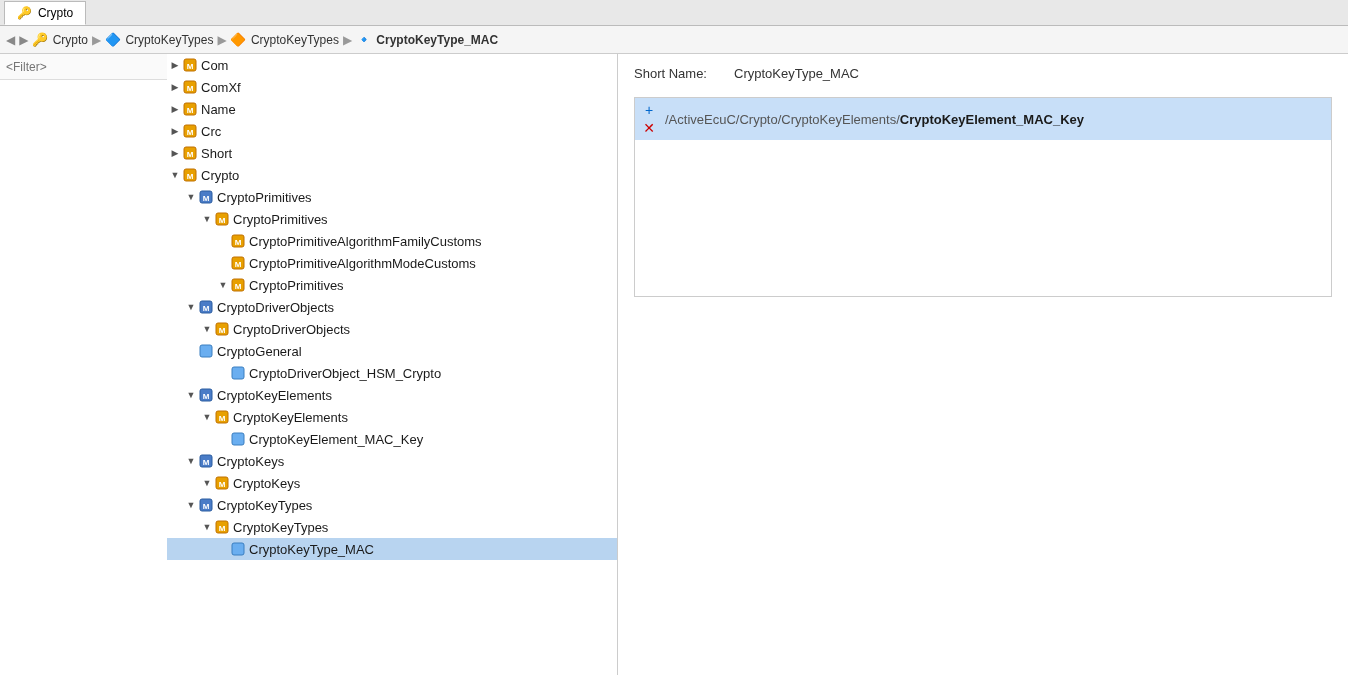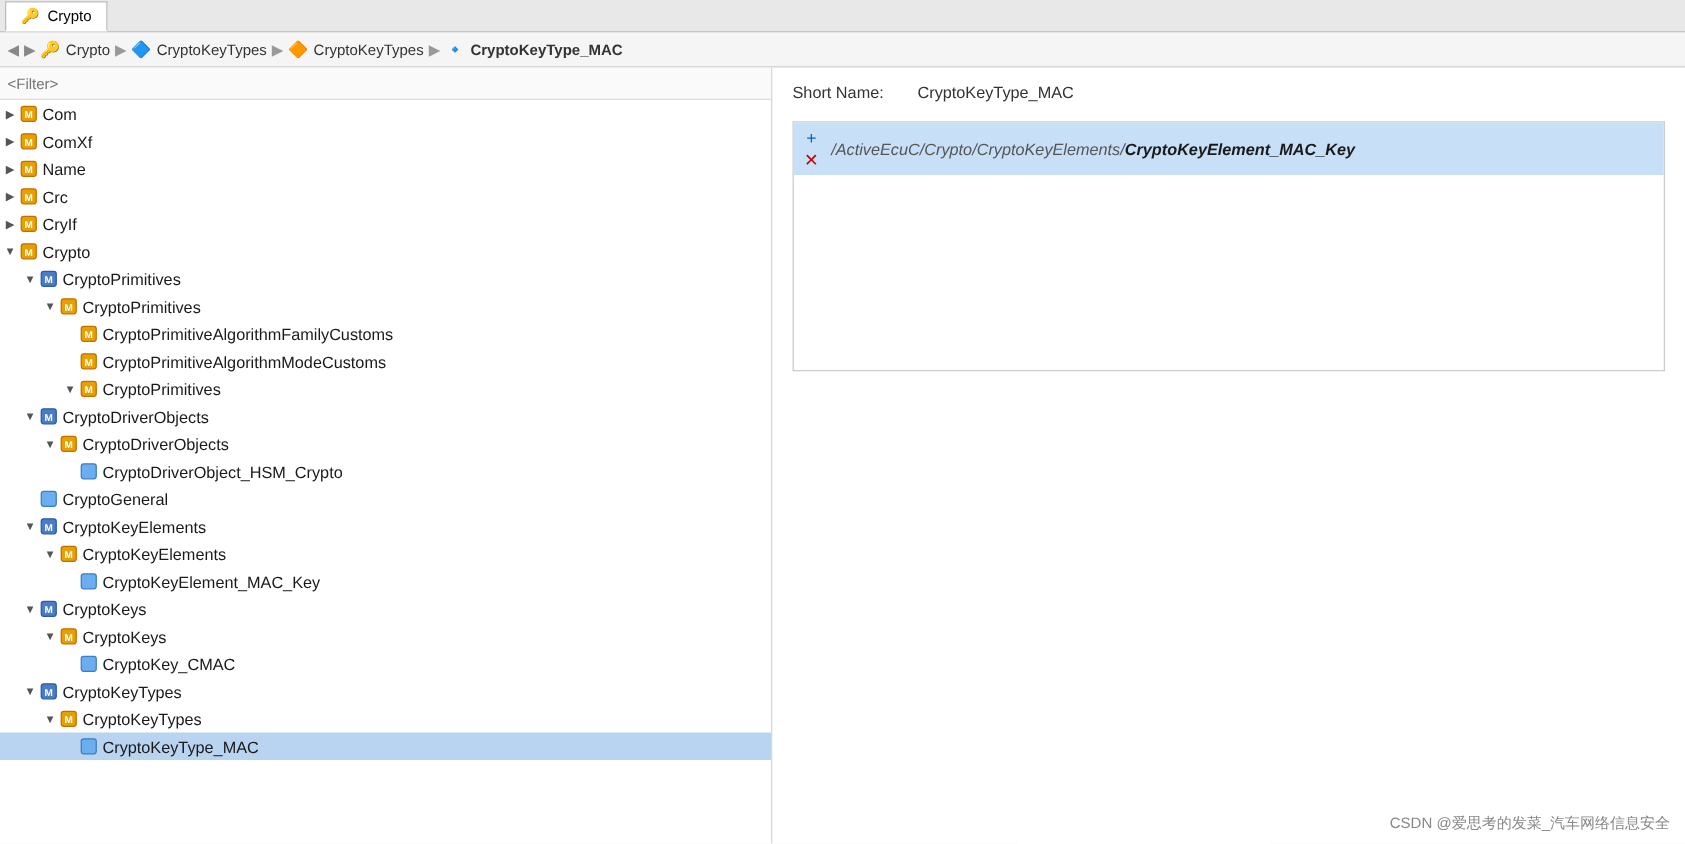--- a/index.html
+++ b/index.html
@@ -27,21 +27,21 @@
 
     
     .main-content { display: flex; flex: 1; overflow: hidden; }
 
     
     .tree-panel {
       width: 618px;
       flex-shrink: 0;
       border-right: 1px solid #ccc;
       display: flex;
-      flex-direction: column;
+      flex-direction: row;
       background: #fff;
       overflow: hidden;
     }
 
     .filter-bar {
       height: 26px;
       border-bottom: 1px solid #ddd;
       display: flex;
       align-items: center;
       padding: 0 6px;
@@ -128,21 +128,20 @@
     .key-element-row {
       display: flex;
       align-items: center;
       padding: 4px 6px;
       background: #c8dff8;
       min-height: 28px;
     }
 
     .key-element-path {
       font-size: 13px;
-      font-style: italic;
     }
     .key-element-path .path-normal { color: #555; }
     .key-element-path .path-bold { color: #1a1a1a; font-weight: 600; }
 
     .action-icons {
       display: flex;
       flex-direction: column;
       margin-right: 8px;
       gap: 2px;
     }
@@ -267,21 +266,21 @@
               </svg></span>
             <span class="node-label">Crc</span>
           </div>
           <div class="tree-item">
             <span class="indent" style="width: 0px;"></span>
             <span class="toggle" style="font-size: 9px;">▶</span>
             <span class="node-icon" style="color: rgb(232, 160, 0);"><svg width="14" height="14" viewBox="0 0 14 14" style="vertical-align:middle;margin-top:-2px">
                 <rect x="1" y="1" width="12" height="12" rx="2" fill="#e8a000" stroke="#c07000" stroke-width="1"></rect>
                 <text x="7" y="10.5" text-anchor="middle" font-size="8" fill="white" font-weight="bold">M</text>
               </svg></span>
-            <span class="node-label">CryIf</span>
+            <span class="node-label">Short</span>
           </div>
           <div class="tree-item">
             <span class="indent" style="width: 0px;"></span>
             <span class="toggle" style="font-size: 9px;">▼</span>
             <span class="node-icon" style="color: rgb(232, 160, 0);"><svg width="14" height="14" viewBox="0 0 14 14" style="vertical-align:middle;margin-top:-2px">
                 <rect x="1" y="1" width="12" height="12" rx="2" fill="#e8a000" stroke="#c07000" stroke-width="1"></rect>
                 <text x="7" y="10.5" text-anchor="middle" font-size="8" fill="white" font-weight="bold">M</text>
               </svg></span>
             <span class="node-label">Crypto</span>
           </div>
@@ -342,34 +341,34 @@
           <div class="tree-item">
             <span class="indent" style="width: 32px;"></span>
             <span class="toggle" style="font-size: 9px;">▼</span>
             <span class="node-icon" style="color: rgb(232, 160, 0);"><svg width="14" height="14" viewBox="0 0 14 14" style="vertical-align:middle;margin-top:-2px">
                 <rect x="1" y="1" width="12" height="12" rx="2" fill="#e8a000" stroke="#c07000" stroke-width="1"></rect>
                 <text x="7" y="10.5" text-anchor="middle" font-size="8" fill="white" font-weight="bold">M</text>
               </svg></span>
             <span class="node-label">CryptoDriverObjects</span>
           </div>
           <div class="tree-item">
-            <span class="indent" style="width: 48px;"></span>
+            <span class="indent" style="width: 16px;"></span>
             <span class="toggle" style="font-size: 9px;"></span>
             <span class="node-icon" style="color: rgb(90, 144, 208);"><svg width="14" height="14" viewBox="0 0 14 14" style="vertical-align:middle;margin-top:-2px">
                 <rect x="1" y="1" width="12" height="12" rx="2" fill="#6aaef0" stroke="#3a7ec0" stroke-width="1"></rect>
               </svg></span>
-            <span class="node-label">CryptoDriverObject_HSM_Crypto</span>
-          </div>
-          <div class="tree-item">
-            <span class="indent" style="width: 16px;"></span>
+            <span class="node-label">CryptoGeneral</span>
+          </div>
+          <div class="tree-item">
+            <span class="indent" style="width: 48px;"></span>
             <span class="toggle" style="font-size: 9px;"></span>
             <span class="node-icon" style="color: rgb(90, 144, 208);"><svg width="14" height="14" viewBox="0 0 14 14" style="vertical-align:middle;margin-top:-2px">
                 <rect x="1" y="1" width="12" height="12" rx="2" fill="#6aaef0" stroke="#3a7ec0" stroke-width="1"></rect>
               </svg></span>
-            <span class="node-label">CryptoGeneral</span>
+            <span class="node-label">CryptoDriverObject_HSM_Crypto</span>
           </div>
           <div class="tree-item">
             <span class="indent" style="width: 16px;"></span>
             <span class="toggle" style="font-size: 9px;">▼</span>
             <span class="node-icon" style="color: rgb(74, 124, 199);"><svg width="14" height="14" viewBox="0 0 14 14" style="vertical-align:middle;margin-top:-2px">
                 <rect x="1" y="1" width="12" height="12" rx="2" fill="#4a7cc7" stroke="#2a5ca0" stroke-width="1"></rect>
                 <text x="7" y="10.5" text-anchor="middle" font-size="8" fill="white" font-weight="bold">M</text>
               </svg></span>
             <span class="node-label">CryptoKeyElements</span>
           </div>
@@ -400,28 +399,20 @@
             <span class="node-label">CryptoKeys</span>
           </div>
           <div class="tree-item">
             <span class="indent" style="width: 32px;"></span>
             <span class="toggle" style="font-size: 9px;">▼</span>
             <span class="node-icon" style="color: rgb(232, 160, 0);"><svg width="14" height="14" viewBox="0 0 14 14" style="vertical-align:middle;margin-top:-2px">
                 <rect x="1" y="1" width="12" height="12" rx="2" fill="#e8a000" stroke="#c07000" stroke-width="1"></rect>
                 <text x="7" y="10.5" text-anchor="middle" font-size="8" fill="white" font-weight="bold">M</text>
               </svg></span>
             <span class="node-label">CryptoKeys</span>
-          </div>
-          <div class="tree-item">
-            <span class="indent" style="width: 48px;"></span>
-            <span class="toggle" style="font-size: 9px;"></span>
-            <span class="node-icon" style="color: rgb(90, 144, 208);"><svg width="14" height="14" viewBox="0 0 14 14" style="vertical-align:middle;margin-top:-2px">
-                <rect x="1" y="1" width="12" height="12" rx="2" fill="#6aaef0" stroke="#3a7ec0" stroke-width="1"></rect>
-              </svg></span>
-            <span class="node-label">CryptoKey_CMAC</span>
           </div>
           <div class="tree-item">
             <span class="indent" style="width: 16px;"></span>
             <span class="toggle" style="font-size: 9px;">▼</span>
             <span class="node-icon" style="color: rgb(74, 124, 199);"><svg width="14" height="14" viewBox="0 0 14 14" style="vertical-align:middle;margin-top:-2px">
                 <rect x="1" y="1" width="12" height="12" rx="2" fill="#4a7cc7" stroke="#2a5ca0" stroke-width="1"></rect>
                 <text x="7" y="10.5" text-anchor="middle" font-size="8" fill="white" font-weight="bold">M</text>
               </svg></span>
             <span class="node-label">CryptoKeyTypes</span>
           </div>
@@ -461,16 +452,15 @@
             <div class="action-icon del-icon">
               <span>✕</span>
             </div>
           </div>
           <span class="key-element-path">
             <span class="path-normal">/ActiveEcuC/Crypto/CryptoKeyElements/</span><span class="path-bold">CryptoKeyElement_MAC_Key</span>
           </span>
         </div>
       </div>
 
-      <div class="watermark">CSDN @爱思考的发菜_汽车网络信息安全</div>
     </div>
   </div>
 </div>
 
 </body></html>

